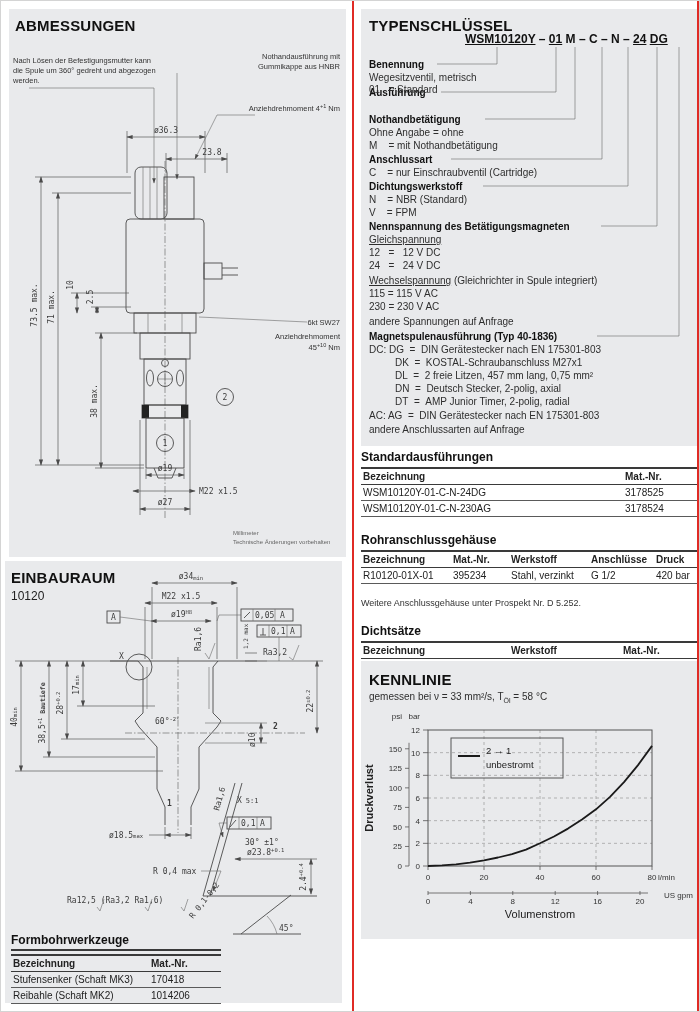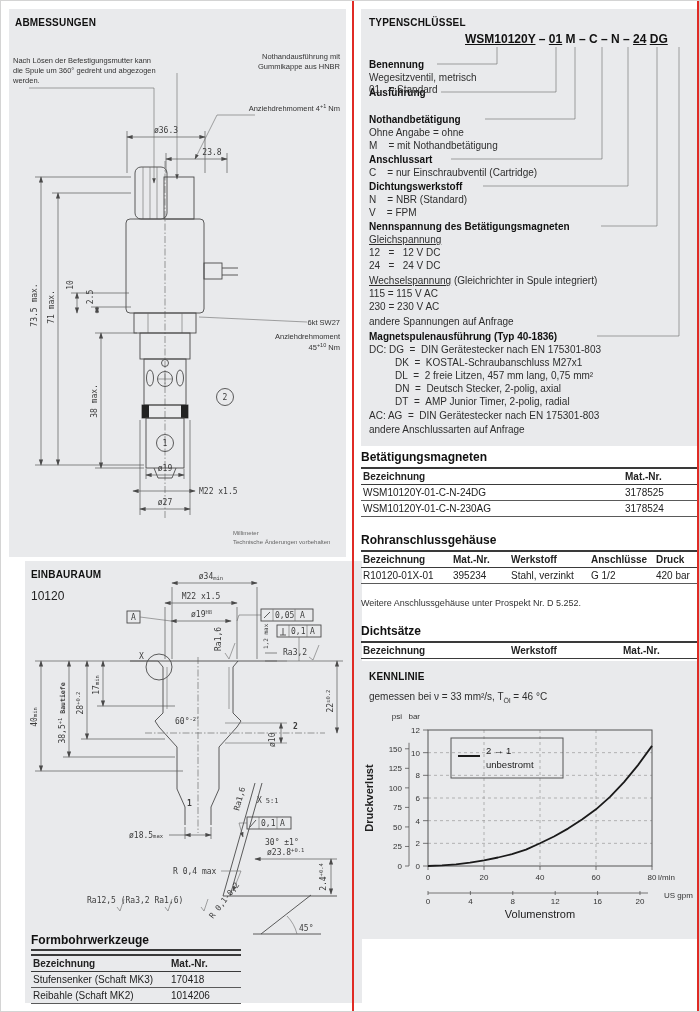--- a/index.html
+++ b/index.html
@@ -1,20 +1,20 @@
 <!DOCTYPE html>
 <html><head>
 <meta charset="utf-8">
 <style>
   html,body{margin:0;padding:0;background:#fff;}
   body{width:700px;height:1012px;position:relative;font-family:"Liberation Sans",sans-serif;color:#2e2e2e;overflow:hidden;}
   .page{position:absolute;inset:0;border:1px solid #d4d4d4;}
   .panel{position:absolute;background:#e9eaec;}
   .red-line{position:absolute;top:0;bottom:0;width:2px;background:#e02b25;}
-  h2.sec{margin:0;font-size:10px;font-weight:bold;color:#111;letter-spacing:.2px;font-family:"Liberation Sans",sans-serif;text-align:right;}
+  h2.sec{margin:0;font-size:15px;font-weight:bold;color:#111;letter-spacing:.2px;font-family:"Liberation Sans",sans-serif;text-align:right;}
   .code-sub{font-size:12px;color:#222;}
   
   svg text{font-family:"DejaVu Sans Mono",monospace;fill:#3c3c3c;font-size:8px;}
   svg text.note{font-family:"Liberation Sans",sans-serif;fill:#333;font-size:7.5px;}
   svg text.tiny{font-size:6px;}
   svg text.foot{font-family:"Liberation Sans",sans-serif;font-size:6px;fill:#666;}
   svg .ln{stroke:#4a4a4a;stroke-width:.9;fill:none;}
   svg .thin{stroke:#6a6a6a;stroke-width:.6;fill:none;}
   svg .dim{stroke:#5a5a5a;stroke-width:.7;fill:none;}
   svg .cl{stroke:#5a5a5a;stroke-width:.6;fill:none;stroke-dasharray:7 2 1.5 2;}
@@ -161,21 +161,21 @@
         <path class="dim" d="M131,464 L181,464" marker-start="url(#arS)" marker-end="url(#ar)"></path>
         <text x="156" y="460" text-anchor="middle">ø27</text>
       </g>
       <g>
         <text class="foot" x="224" y="490">Millimeter</text>
         <text class="foot" x="224" y="499">Technische Änderungen vorbehalten</text>
       </g>
     </svg>
   </section>
 
-  <section class="panel" id="einb" style="left:24px;top:560px;width:337px;height:442px;">
+  <section class="panel" id="einb" style="left:4px;top:560px;width:337px;height:442px;">
     <h2 class="sec" style="position:absolute;left:6px;top:8px;">EINBAURAUM</h2>
     <div class="code-sub" style="position:absolute;left:6px;top:28px;">10120</div>
     <svg width="337" height="400" viewBox="0 0 337 400" style="position:absolute;left:0;top:0;">
       <g>
         <path class="dim" d="M147,26 L147,98 M232,26 L232,98"></path>
         <path class="dim" d="M147,22 L232,22" marker-start="url(#arS)" marker-end="url(#ar)"></path>
         <text x="186" y="18" text-anchor="middle"><tspan>ø34</tspan><tspan font-size="5.5" dy="1">min</tspan></text>
       </g>
       <g>
         <path class="dim" d="M140,46 L140,98 M212,46 L212,98"></path>
@@ -385,21 +385,21 @@
     <div class="ts-row ts-ind" style="top:348px">DK&nbsp;&nbsp;=&nbsp;&nbsp;KOSTAL-Schraubanschluss M27x1</div>
     <div class="ts-row ts-ind" style="top:361px">DL&nbsp;&nbsp;=&nbsp;&nbsp;2 freie Litzen, 457 mm lang, 0,75 mm²</div>
     <div class="ts-row ts-ind" style="top:374px">DN&nbsp;&nbsp;=&nbsp;&nbsp;Deutsch Stecker, 2-polig, axial</div>
     <div class="ts-row ts-ind" style="top:387px">DT&nbsp;&nbsp;=&nbsp;&nbsp;AMP Junior Timer, 2-polig, radial</div>
     <div class="ts-row" style="top:401px">AC: AG&nbsp;&nbsp;=&nbsp;&nbsp;DIN Gerätestecker nach EN 175301-803</div>
     <div class="ts-row" style="top:415px">andere Anschlussarten auf Anfrage</div>
   </section>
 
   <div style="position:absolute;left:360px;top:449px;width:336px;">
     <div class="tab-block">
-      <div class="tab-title">Betätigungsmagneten</div>
+      <div class="tab-title">Standardausführungen</div>
       <table class="dtab">
         <colgroup>
             <col style="width:262px">
             <col>
           </colgroup>
         <thead>
             <tr>
           <th>Bezeichnung</th>
           <th>Mat.-Nr.</th>
         </tr>
@@ -474,21 +474,21 @@
               <td>3178281</td>
             </tr>
         </tbody>
       </table>
     </div>
   </div>
 
   <section class="panel" id="kenn" style="left:360px;top:660px;width:336px;height:278px;">
     <h2 class="sec" style="position:absolute;left:8px;top:10px;">KENNLINIE</h2>
     <div style="position:absolute;left:8px;top:30px;font-size:10px;">
-      <span>gemessen bei ν = 33 mm²/s, T</span><sub style="font-size:7px">Öl</sub><span> = 46 °C</span>
+      <span>gemessen bei ν = 33 mm²/s, T</span><sub style="font-size:7px">Öl</sub><span> = 58 °C</span>
     </div>
     <svg id="chart-svg" width="336" height="230" viewBox="0 0 336 230" style="position:absolute;left:0;top:46px;">
         <line x1="67" y1="136.33333333333334" x2="291" y2="136.33333333333334" stroke="#999" stroke-width="0.7" stroke-dasharray="3 3"></line>
         <line x1="67" y1="113.66666666666666" x2="291" y2="113.66666666666666" stroke="#999" stroke-width="0.7" stroke-dasharray="3 3"></line>
         <line x1="67" y1="91" x2="291" y2="91" stroke="#999" stroke-width="0.7" stroke-dasharray="3 3"></line>
         <line x1="67" y1="68.33333333333333" x2="291" y2="68.33333333333333" stroke="#999" stroke-width="0.7" stroke-dasharray="3 3"></line>
         <line x1="67" y1="45.66666666666667" x2="291" y2="45.66666666666667" stroke="#999" stroke-width="0.7" stroke-dasharray="3 3"></line>
         <line x1="123" y1="23" x2="123" y2="159" stroke="#999" stroke-width="0.7" stroke-dasharray="3 3"></line>
         <line x1="179" y1="23" x2="179" y2="159" stroke="#999" stroke-width="0.7" stroke-dasharray="3 3"></line>
         <line x1="235" y1="23" x2="235" y2="159" stroke="#999" stroke-width="0.7" stroke-dasharray="3 3"></line>

